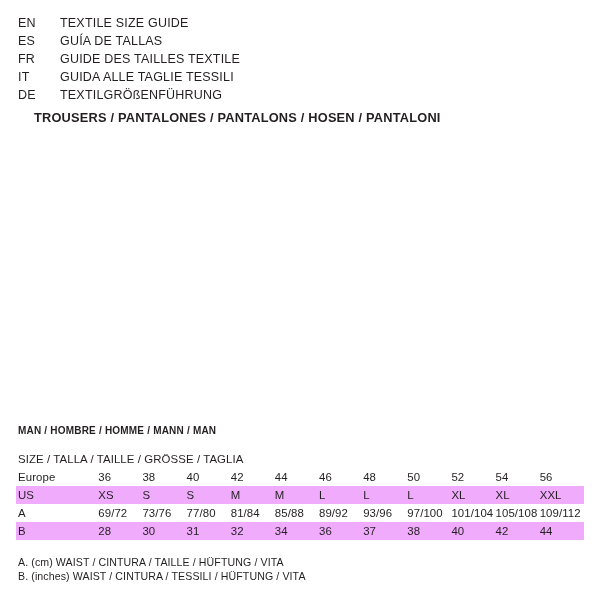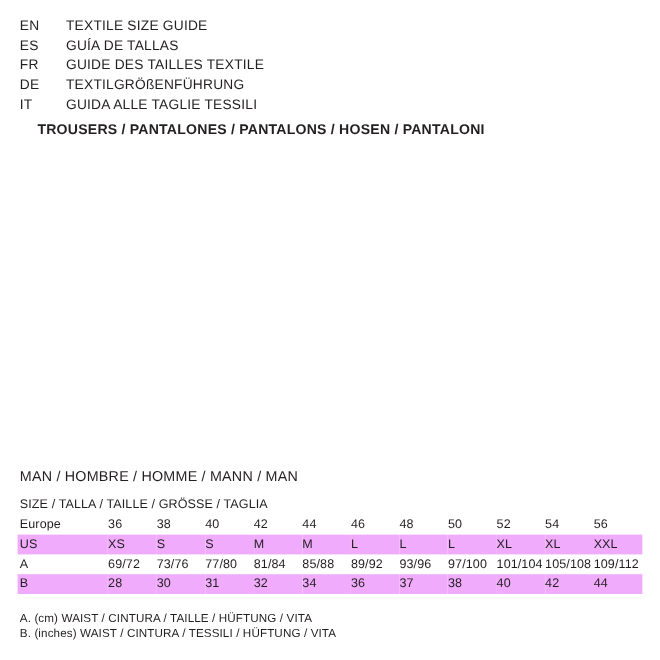--- a/index.html
+++ b/index.html
@@ -76,22 +76,22 @@
     font-size: 11.5px;
     font-weight: bold;
     letter-spacing: 0.3px;
   }
 
   
   .table-title {
     position: absolute;
     top: 425px;
     left: 18px;
-    font-size: 13px;
-    font-weight: normal;
+    font-size: 10px;
+    font-weight: bold;
     letter-spacing: 0.2px;
   }
 
   .size-table {
     position: absolute;
     top: 450px;
     left: 16px;
     width: 568px;
     border-collapse: collapse;
     font-size: 11.4px;
@@ -136,26 +136,26 @@
     </div>
     <div class="lang-row">
       <span class="lang-code">ES</span>
       <span class="lang-text">GUÍA DE TALLAS</span>
     </div>
     <div class="lang-row">
       <span class="lang-code">FR</span>
       <span class="lang-text">GUIDE DES TAILLES TEXTILE</span>
     </div>
     <div class="lang-row">
+      <span class="lang-code">IT</span>
+      <span class="lang-text">GUIDA ALLE TAGLIE TESSILI</span>
+    </div>
+    <div class="lang-row">
       <span class="lang-code">DE</span>
       <span class="lang-text">TEXTILGRÖßENFÜHRUNG</span>
-    </div>
-    <div class="lang-row">
-      <span class="lang-code">IT</span>
-      <span class="lang-text">GUIDA ALLE TAGLIE TESSILI</span>
     </div>
   </div>
 
   <div class="section-title">TROUSERS / PANTALONES / PANTALONS / HOSEN / PANTALONI</div>
 
 
   <div class="table-title">MAN / HOMBRE / HOMME / MANN / MAN</div>
 
   <table class="size-table">
     <tbody>

